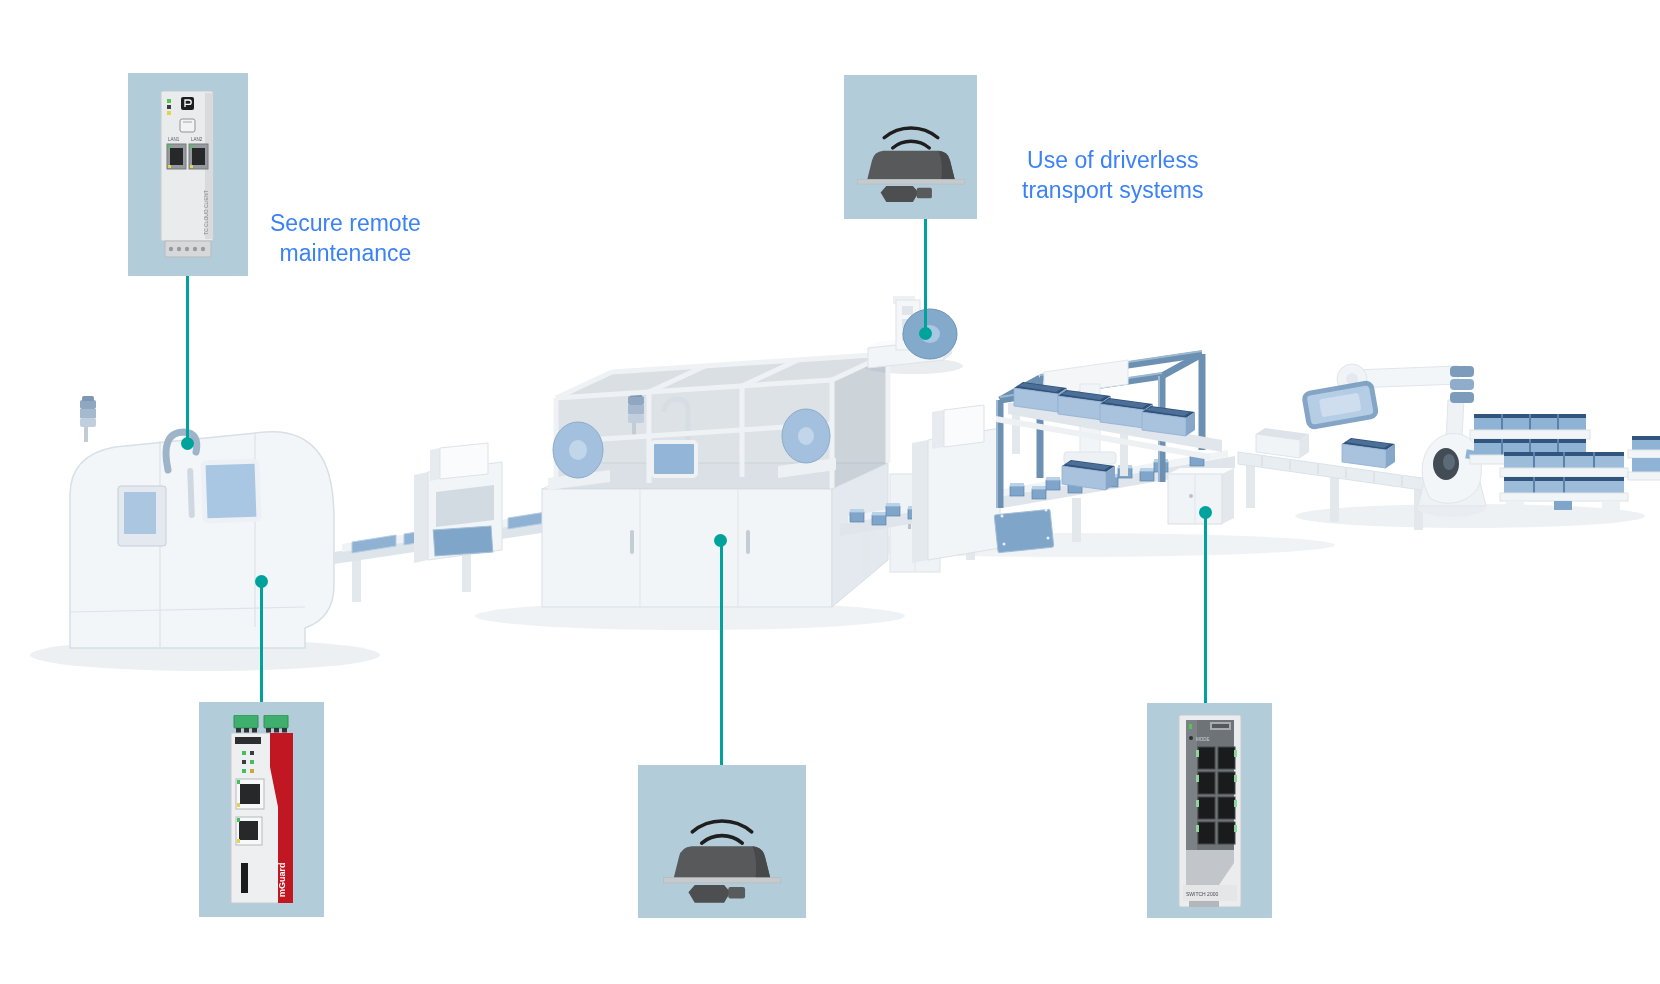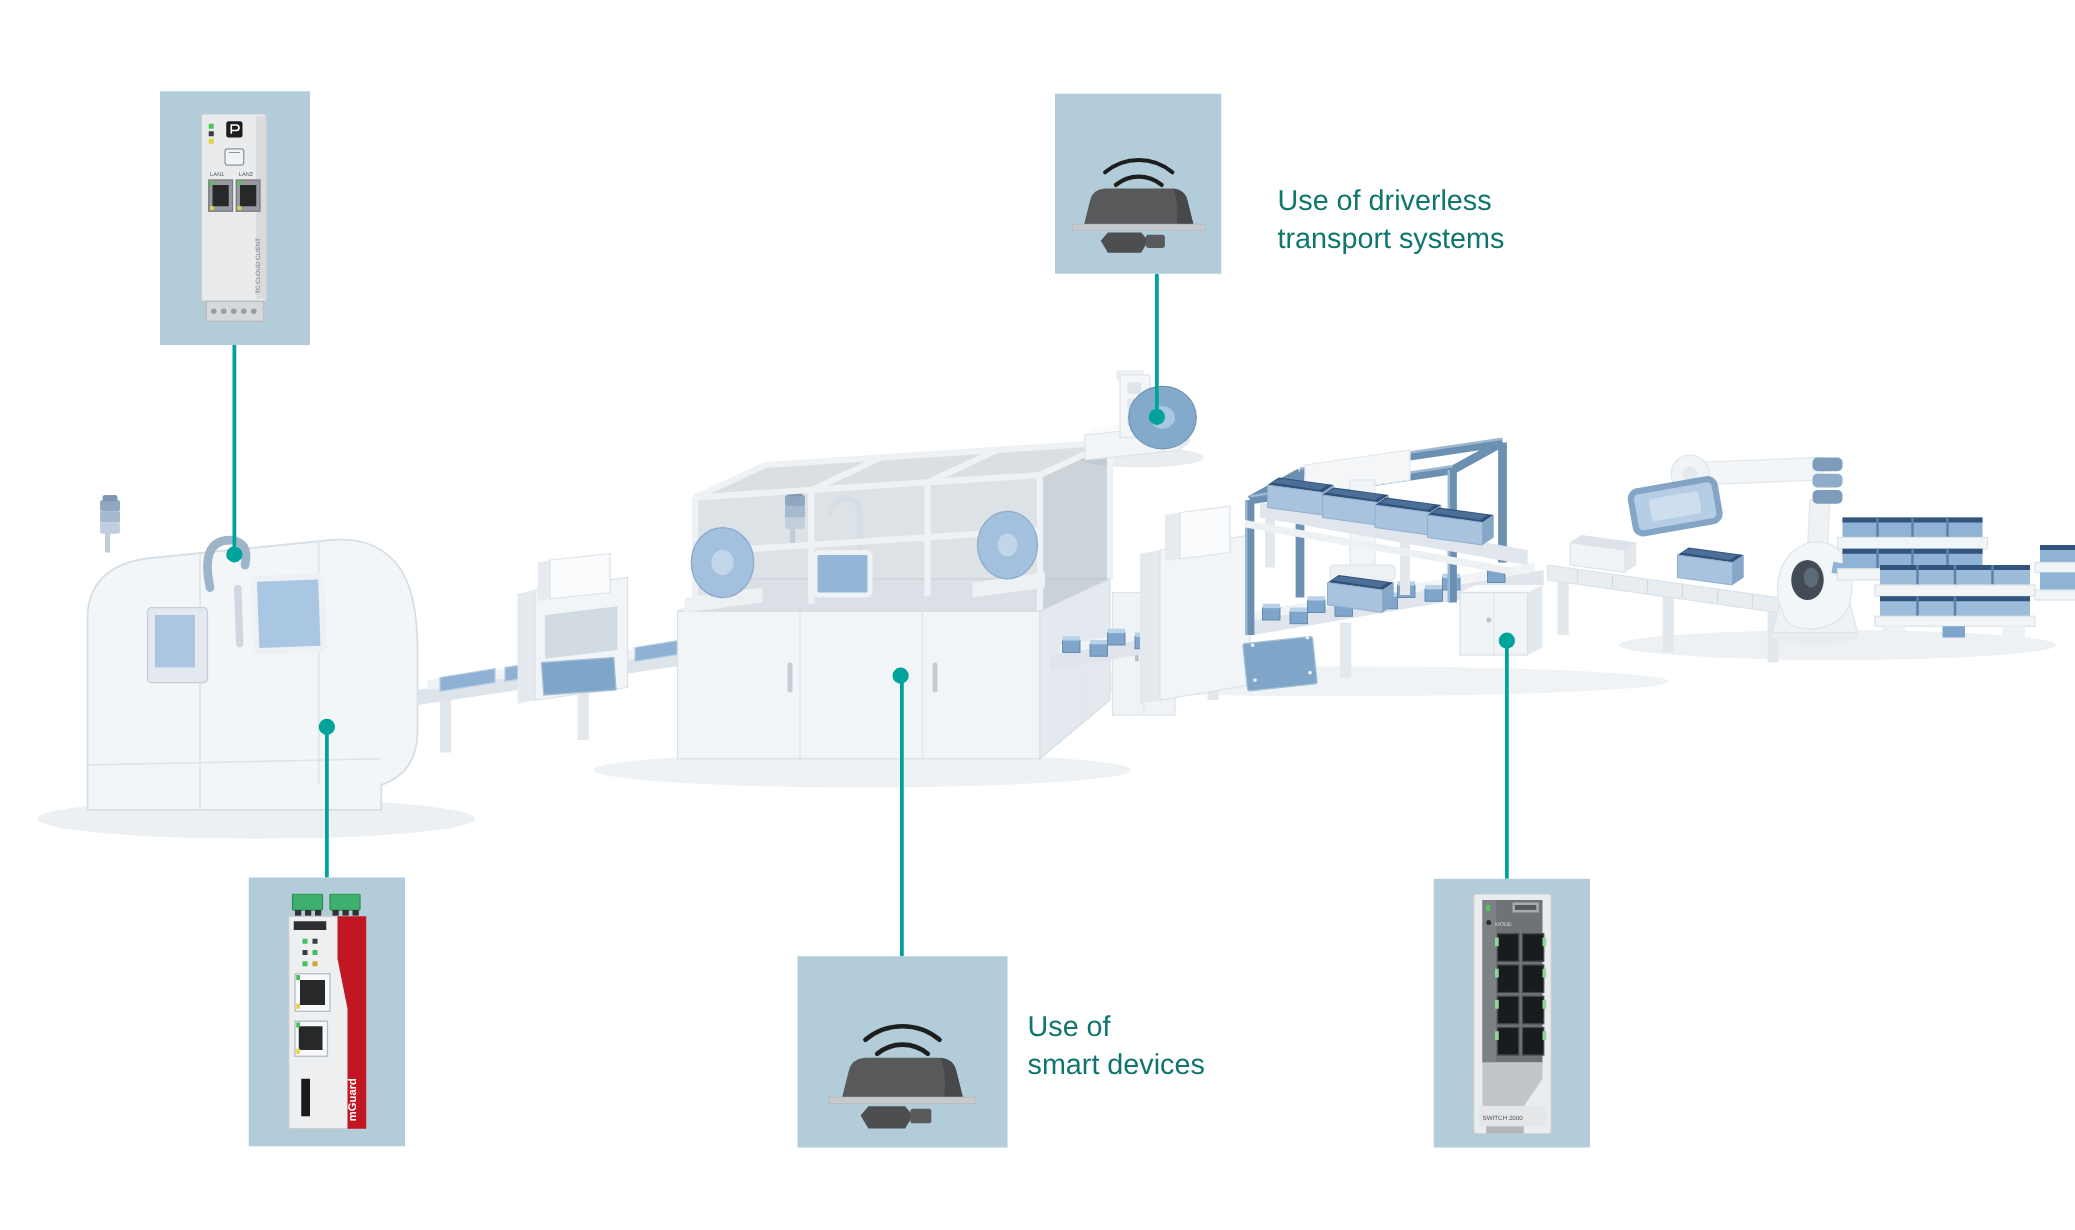--- a/index.html
+++ b/index.html
@@ -2,21 +2,21 @@
 <html><head>
 <meta charset="utf-8">
 <style>
   html,body{margin:0;padding:0;background:#ffffff;}
   #canvas{position:relative;width:1660px;height:984px;background:#ffffff;overflow:hidden;
           font-family:"Liberation Sans", sans-serif;}
   #scene-svg{position:absolute;left:0;top:0;z-index:1;}
   .connector{position:absolute;width:3px;background:#00a39c;z-index:2;}
   .dot{position:absolute;width:13px;height:13px;border-radius:50%;background:#00a39c;z-index:2;}
   .callout{position:absolute;background:#b2cdd9;z-index:3;display:flex;align-items:center;justify-content:center;}
-  .label{position:absolute;z-index:3;color:#0f766e;font-size:23px;line-height:30px;white-space:pre-line;letter-spacing:0px;}
+  .label{position:absolute;z-index:3;color:#3b82f6;font-size:23px;line-height:30px;white-space:pre-line;letter-spacing:0px;text-align:center;}
   svg text{font-family:"Liberation Sans", sans-serif;}
 </style>
 </head>
 <body>
 
 <div id="canvas">
 
   <svg id="scene-svg" width="1660" height="984" viewBox="0 0 1660 984">
     <defs>
       <g id="tote-blue">
@@ -340,20 +340,22 @@
       </g>
       <text x="52" y="144" font-size="5" fill="#7d8185" transform="rotate(-90 52 144)">TC CLOUD CLIENT</text>
       <rect x="9" y="150" width="46" height="16" fill="#d6d8da" stroke="#b7babd"></rect>
       <circle cx="15" cy="158" r="2.2" fill="#989da1"></circle>
         <circle cx="23" cy="158" r="2.2" fill="#989da1"></circle>
       <circle cx="31" cy="158" r="2.2" fill="#989da1"></circle>
         <circle cx="39" cy="158" r="2.2" fill="#989da1"></circle>
       <circle cx="47" cy="158" r="2.2" fill="#989da1"></circle>
     </svg>
   </div>
+  <div class="label" style="left:270px;top:208px;">Secure remote
+maintenance</div>
 
   <div class="callout" style="left:844px;top:75px;width:133px;height:144px;">
     <svg width="114" height="122" viewBox="0 0 120 124">
       <g stroke="#1e1e1e" stroke-width="3.5" fill="none" stroke-linecap="round">
         <path d="M31.7,52.3 A44,44 0 0 1 88.3,52.3"></path>
         <path d="M40.7,63 A30,30 0 0 1 79.3,63"></path>
         <path d="M49.7,73.7 A16,16 0 0 1 70.3,73.7"></path>
       </g>
       <path d="M14,96 L19,76 Q21,67 31,66 L89,66 Q99,67 101,76 L106,96 Z" fill="#58595b"></path>
       <path d="M89,66 Q99,67 101,76 L106,96 L92,96 Q94,78 89,66 Z" fill="#47484a"></path>
@@ -408,22 +410,20 @@
         <path d="M40.7,63 A30,30 0 0 1 79.3,63"></path>
         <path d="M49.7,73.7 A16,16 0 0 1 70.3,73.7"></path>
       </g>
       <path d="M14,96 L19,76 Q21,67 31,66 L89,66 Q99,67 101,76 L106,96 Z" fill="#58595b"></path>
       <path d="M89,66 Q99,67 101,76 L106,96 L92,96 Q94,78 89,66 Z" fill="#47484a"></path>
       <rect x="4" y="96" width="112" height="5" fill="#c6cacd" stroke="#b2b6b9" stroke-width="0.5"></rect>
       <polygon points="34,103 62,103 68,110 62,120 34,120 28,110" fill="#4d4e50"></polygon>
       <rect x="66" y="105" width="16" height="11" rx="2" fill="#595a5c"></rect>
     </svg>
   </div>
-  <div class="label" style="left:822px;top:806px;">Use of
-smart devices</div>
 
   <div class="callout" style="left:1147px;top:703px;width:125px;height:215px;">
     <svg width="66" height="192" viewBox="0 0 66 192">
       <rect x="2" y="0" width="62" height="192" rx="2" fill="#eaecee" stroke="#c8ccd0"></rect>
       <rect x="9" y="5" width="48" height="130" fill="#6e7377"></rect>
       <rect x="9" y="5" width="11" height="130" fill="#7c8186"></rect>
       <rect x="12" y="9" width="3" height="5" fill="#52c653"></rect>
       <rect x="33" y="7" width="21" height="8" fill="#a7acb0"></rect>
       <rect x="35" y="9" width="17" height="4" fill="#55585c"></rect>
       <circle cx="14" cy="23" r="2" fill="#2c2e30"></circle>

